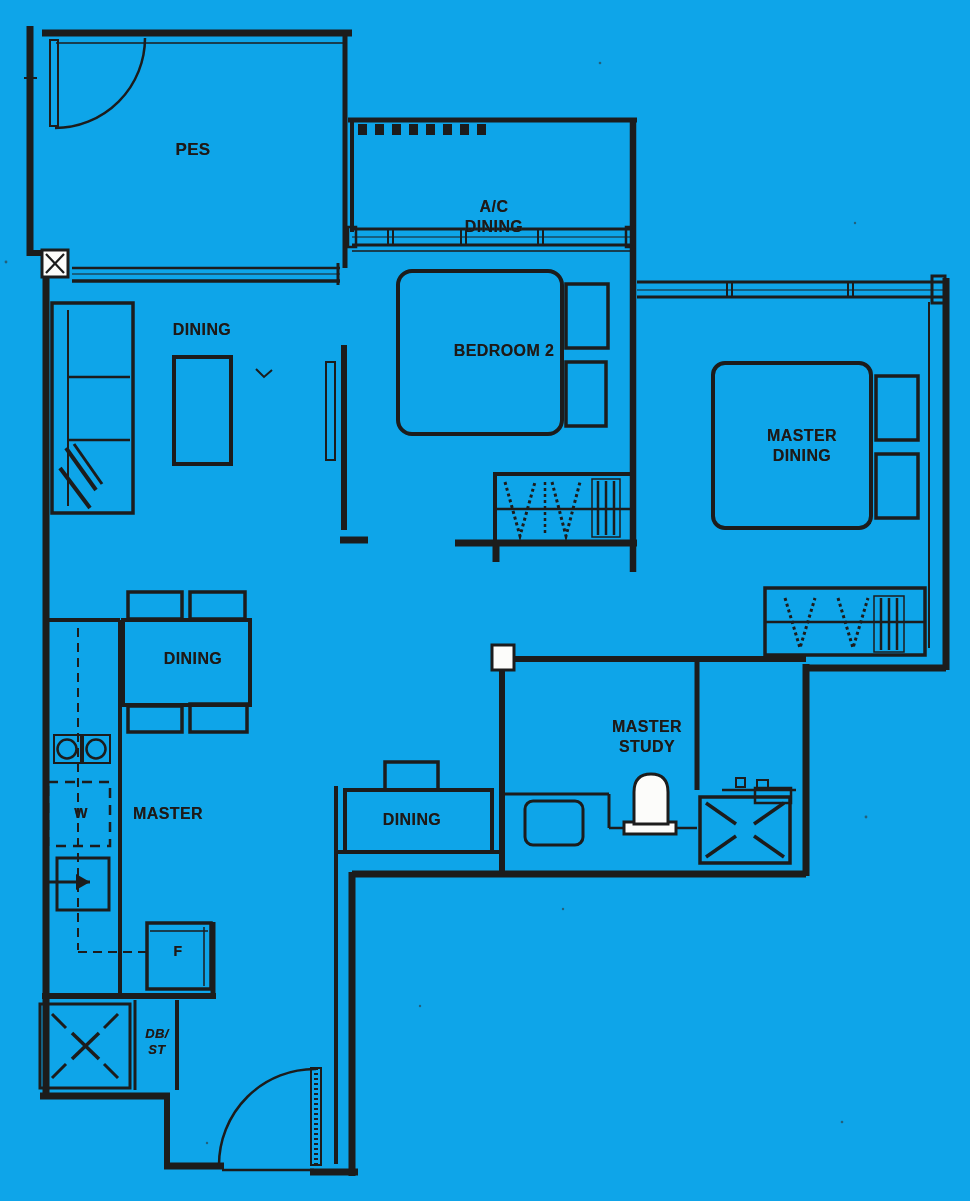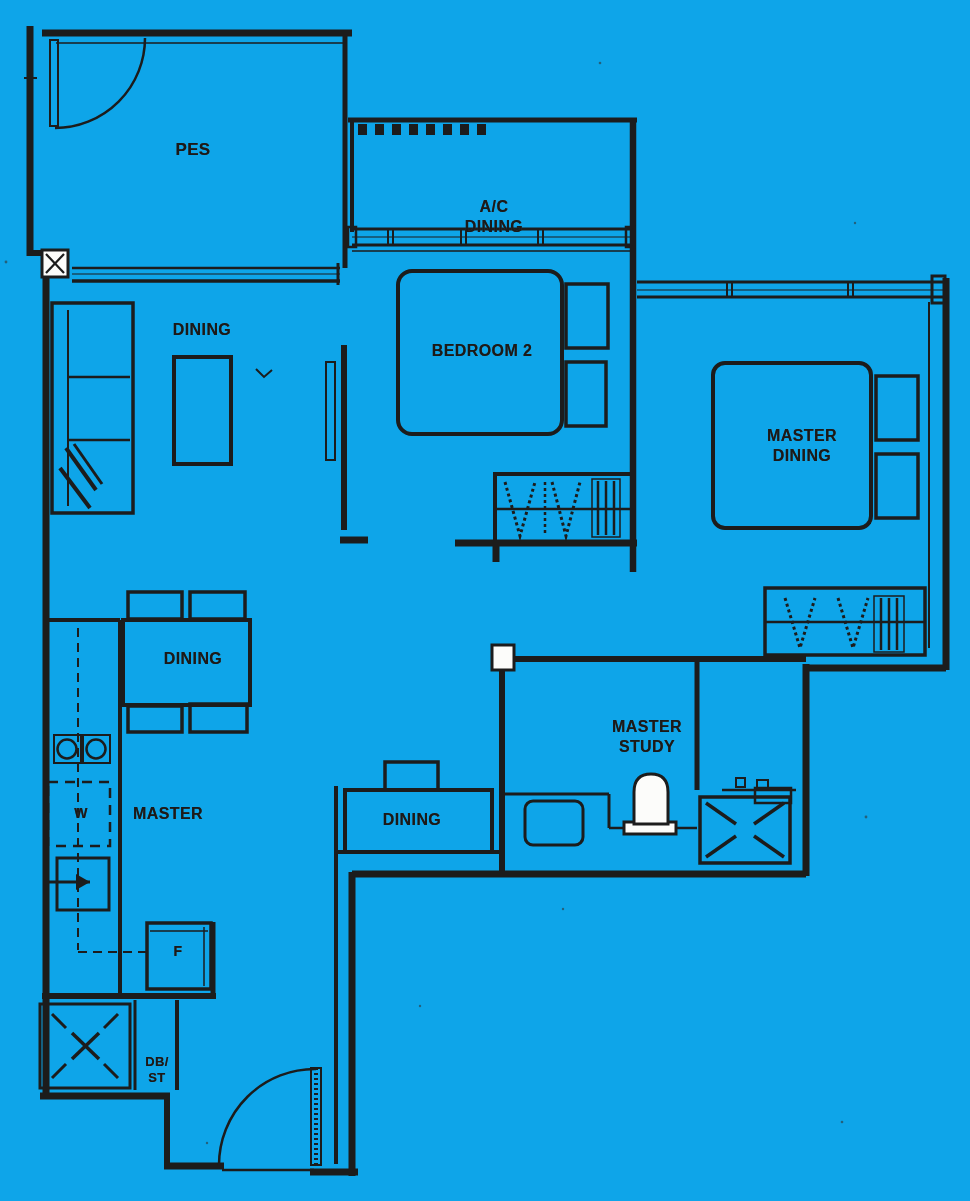--- a/index.html
+++ b/index.html
@@ -252,21 +252,21 @@
 
   <div class="lbl" style="left:193px;top:150px;font-size:17px;">PES</div>
 
   <div class="lbl two" style="left:494px;top:171px;margin-top:46px;">
     <div>A/C</div>
     <div>DINING</div>
   </div>
 
   <div class="lbl" style="left:202px;top:330px;">DINING</div>
 
-  <div class="lbl" style="left:482px;top:351px;">BEDROOM 2</div>
+  <div class="lbl" style="left:504px;top:351px;">BEDROOM 2</div>
 
   <div class="lbl two" style="left:802px;top:446px;">
     <div>MASTER</div>
     <div>DINING</div>
   </div>
 
   <div class="lbl" style="left:186px;top:659px;margin-left:7px;">DINING</div>
 
   <div class="lbl" style="left:168px;top:814px;">MASTER</div>
 
@@ -274,17 +274,17 @@
 
   <div class="lbl" style="left:412px;top:820px;">DINING</div>
 
   <div class="lbl two" style="left:647px;top:737px;">
     <div>MASTER</div>
     <div>STUDY</div>
   </div>
 
   <div class="lbl small" style="left:178px;top:951px;">F</div>
 
-  <div class="lbl tiny" style="left:157px;top:1070px;">
+  <div class="lbl tiny" style="left:157px;top:1042px;font-style:italic;">
     <div>DB/</div>
     <div>ST</div>
   </div>
 </div>
 
 </body></html>

